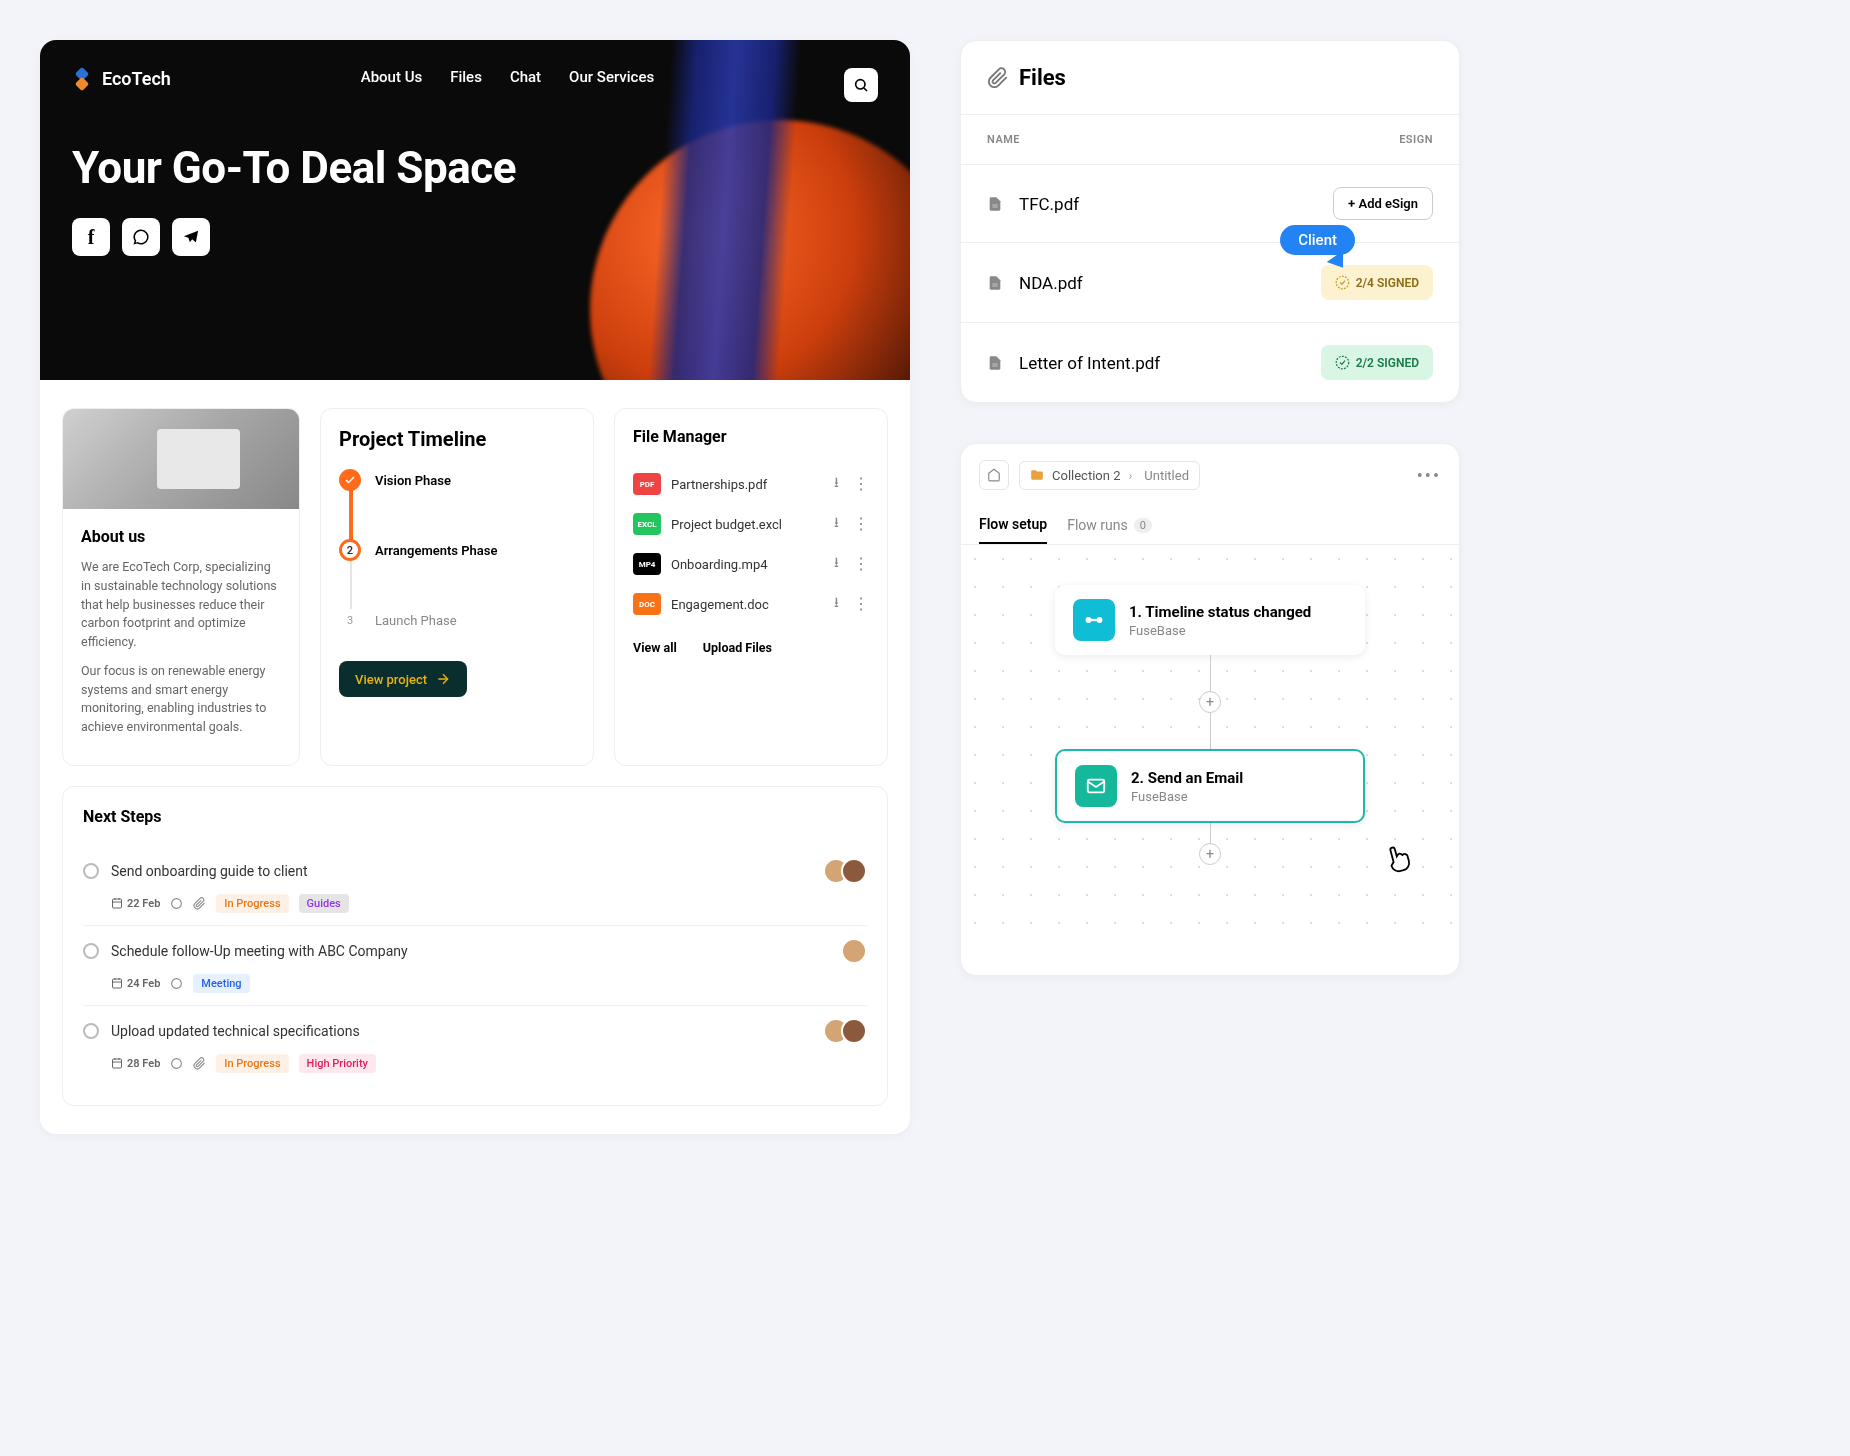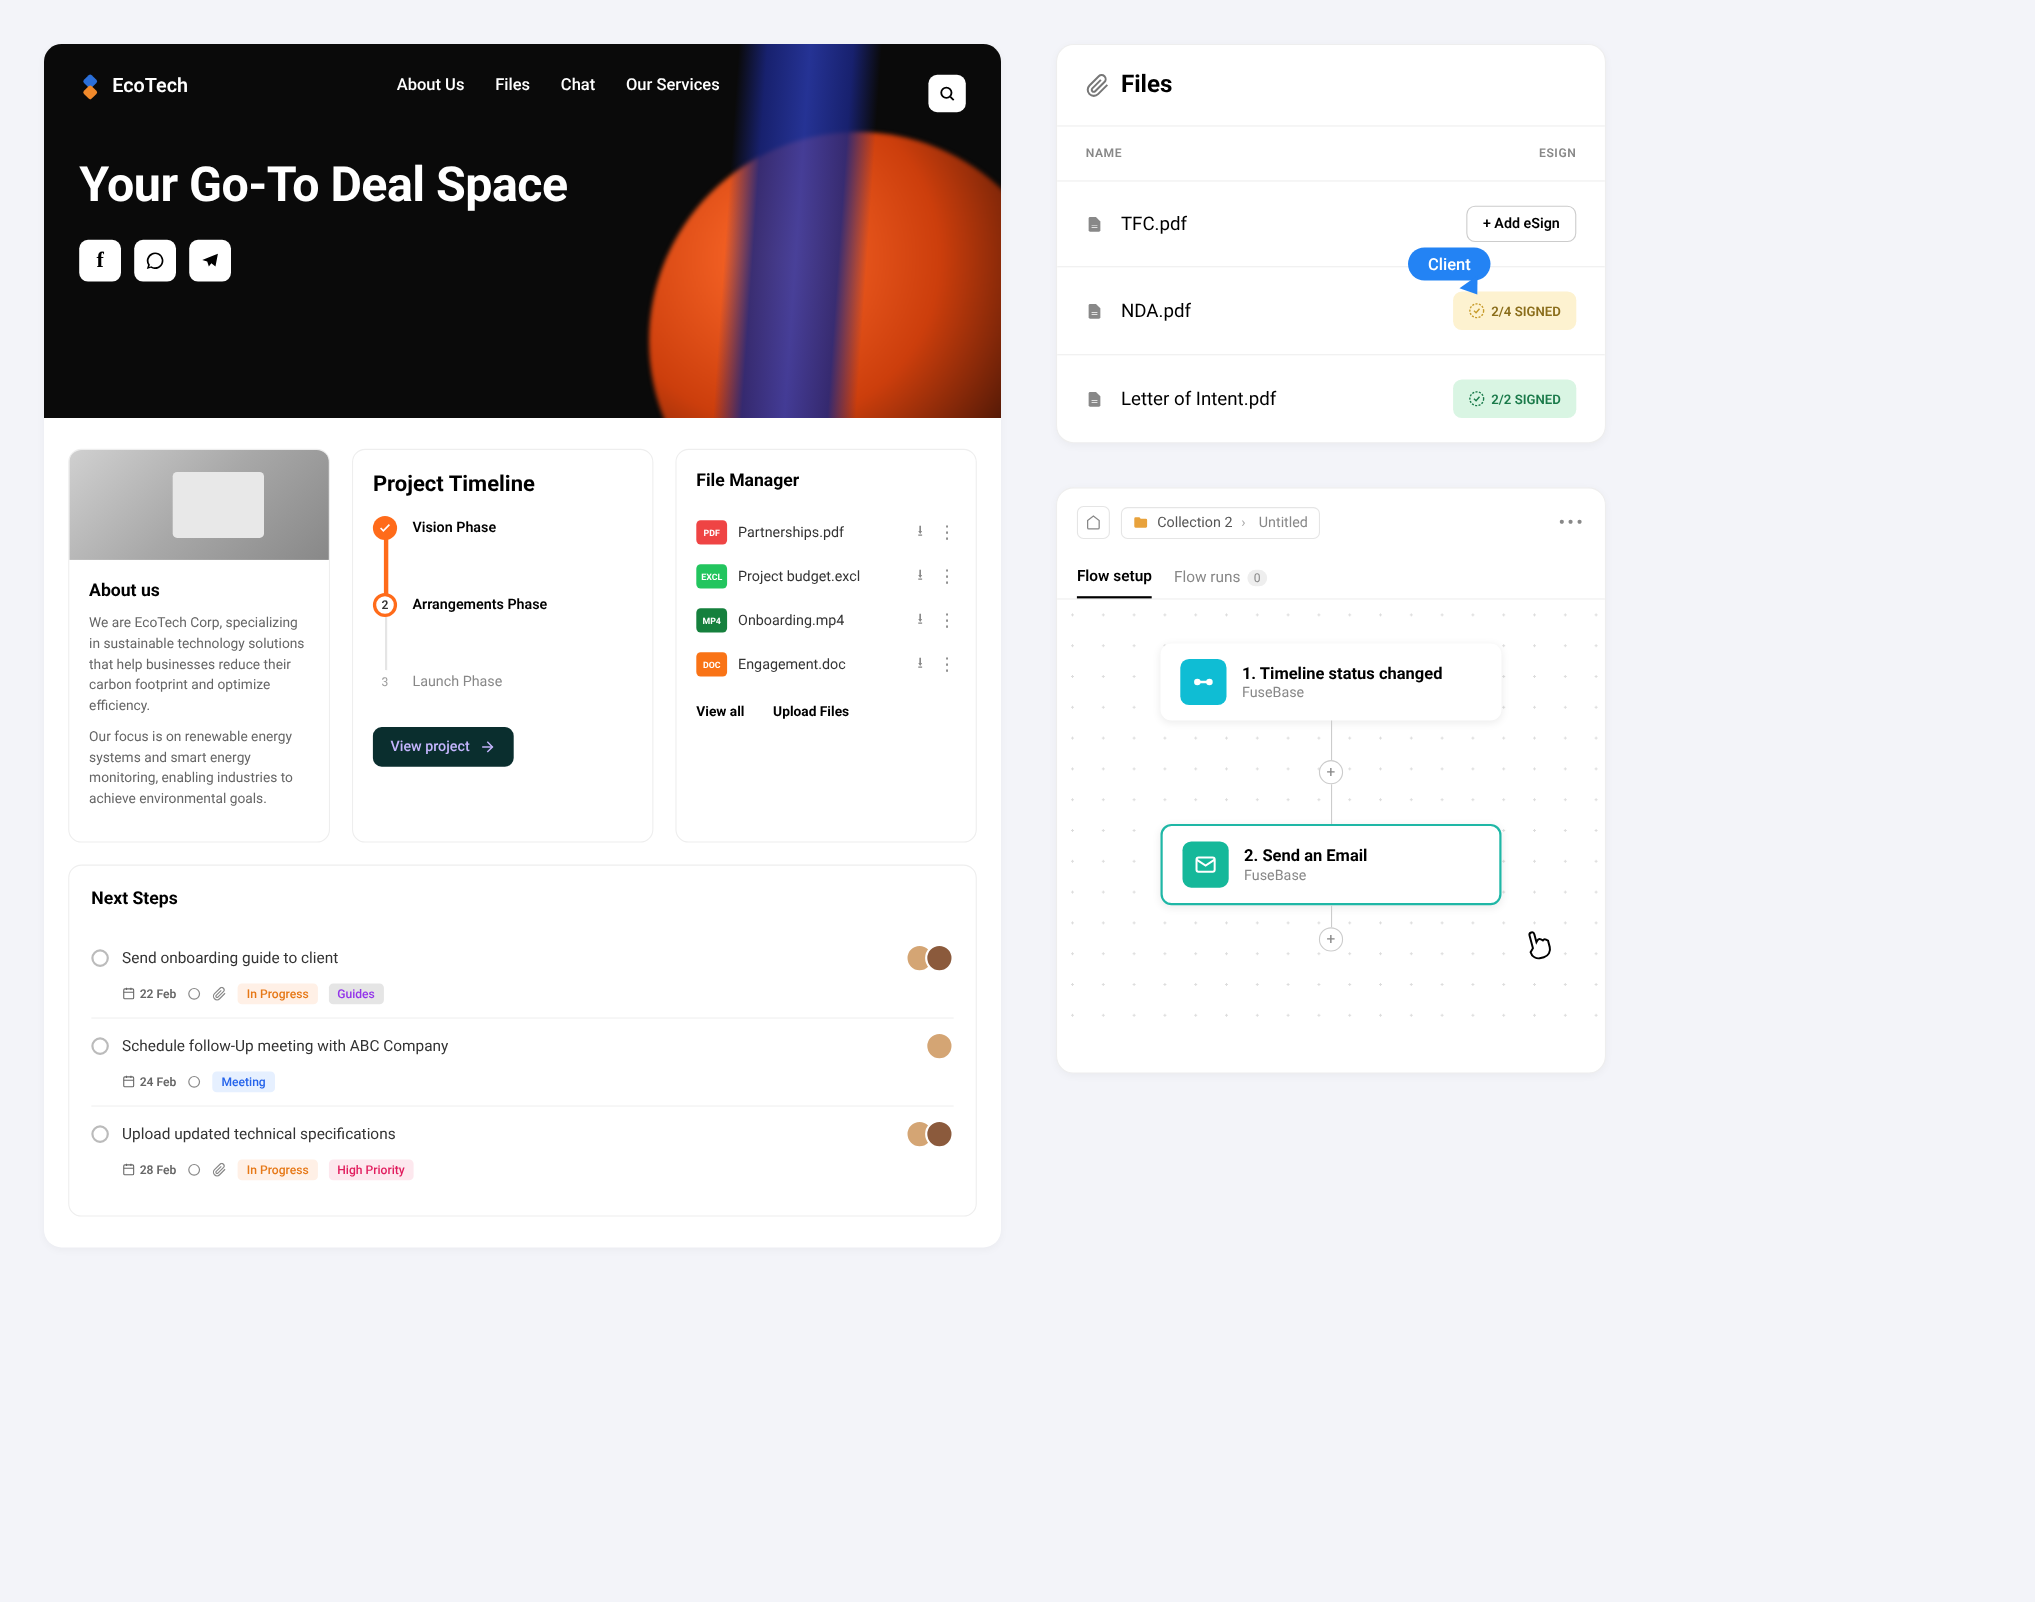--- a/index.html
+++ b/index.html
@@ -38,21 +38,21 @@
 .timeline-card { padding: 18px; }
 .timeline-card h3 { font-size: 20px; font-weight: 700; margin-bottom: 18px; }
 .timeline-item { display: flex; align-items: center; gap: 14px; position: relative; padding-bottom: 48px; }
 .timeline-item:last-of-type { padding-bottom: 20px; }
 .timeline-line { position: absolute; left: 10px; top: 20px; bottom: -4px; width: 4px; background: #ff6b1a; z-index:0; }
 .timeline-line.grey { background: #e5e5e5; width: 2px; left: 11px; }
 .timeline-dot { width: 22px; height: 22px; border-radius: 50%; background: #ff6b1a; color: #fff; display: flex; align-items: center; justify-content: center; font-size: 11px; flex-shrink: 0; z-index:1; position:relative; }
 .timeline-dot.outline { background: #fff; border: 3px solid #ff6b1a; color: #333; font-weight:600; }
 .timeline-dot.grey { background: #fff; border: none; color: #999; font-size:11px; }
 .timeline-label { font-size: 13px; font-weight: 600; }
-.view-project-btn { background: #0a2e2e; color: #c4b5fd; border: none; padding: 10px 16px; border-radius: 8px; font-size: 13px; font-weight: 500; display: flex; align-items: center; gap: 8px; cursor: pointer; margin-top:10px; }
+.view-project-btn { background: #0a2e2e; color: #eab308; border: none; padding: 10px 16px; border-radius: 8px; font-size: 13px; font-weight: 500; display: flex; align-items: center; gap: 8px; cursor: pointer; margin-top:10px; }
 
 
 .fm-card { padding: 18px; }
 .fm-card h3 { font-size: 16px; font-weight: 700; margin-bottom: 18px; }
 .file-row { display: flex; align-items: center; gap: 10px; padding: 8px 0; }
 .file-badge { width: 28px; height: 22px; border-radius: 4px; color: #fff; font-size: 8px; font-weight: 700; display: flex; align-items: center; justify-content: center; flex-shrink:0; }
 .file-row .name { flex: 1; font-size: 13px; color: #333; }
 .file-row .dl { color: #888; cursor:pointer; font-size:14px; margin-right:4px; }
 .file-row .more { color: #888; cursor:pointer; font-size:16px; line-height:1; }
 .fm-actions { display: flex; gap: 26px; margin-top: 16px; font-size: 12.5px; font-weight: 700; }
@@ -213,21 +213,21 @@
     <span class="dl">⭳</span>
     <span class="more">⋮</span>
           </div>
           <div class="file-row">
             <div class="file-badge" style="background:#22c55e">EXCL</div>
     <div class="name">Project budget.excl</div>
     <span class="dl">⭳</span>
     <span class="more">⋮</span>
           </div>
           <div class="file-row">
-            <div class="file-badge" style="background:#15803d">MP4</div>
+            <div class="file-badge" style="background:#000000">MP4</div>
     <div class="name">Onboarding.mp4</div>
     <span class="dl">⭳</span>
     <span class="more">⋮</span>
           </div>
           <div class="file-row">
             <div class="file-badge" style="background:#f97316">DOC</div>
     <div class="name">Engagement.doc</div>
     <span class="dl">⭳</span>
     <span class="more">⋮</span>
           </div>

